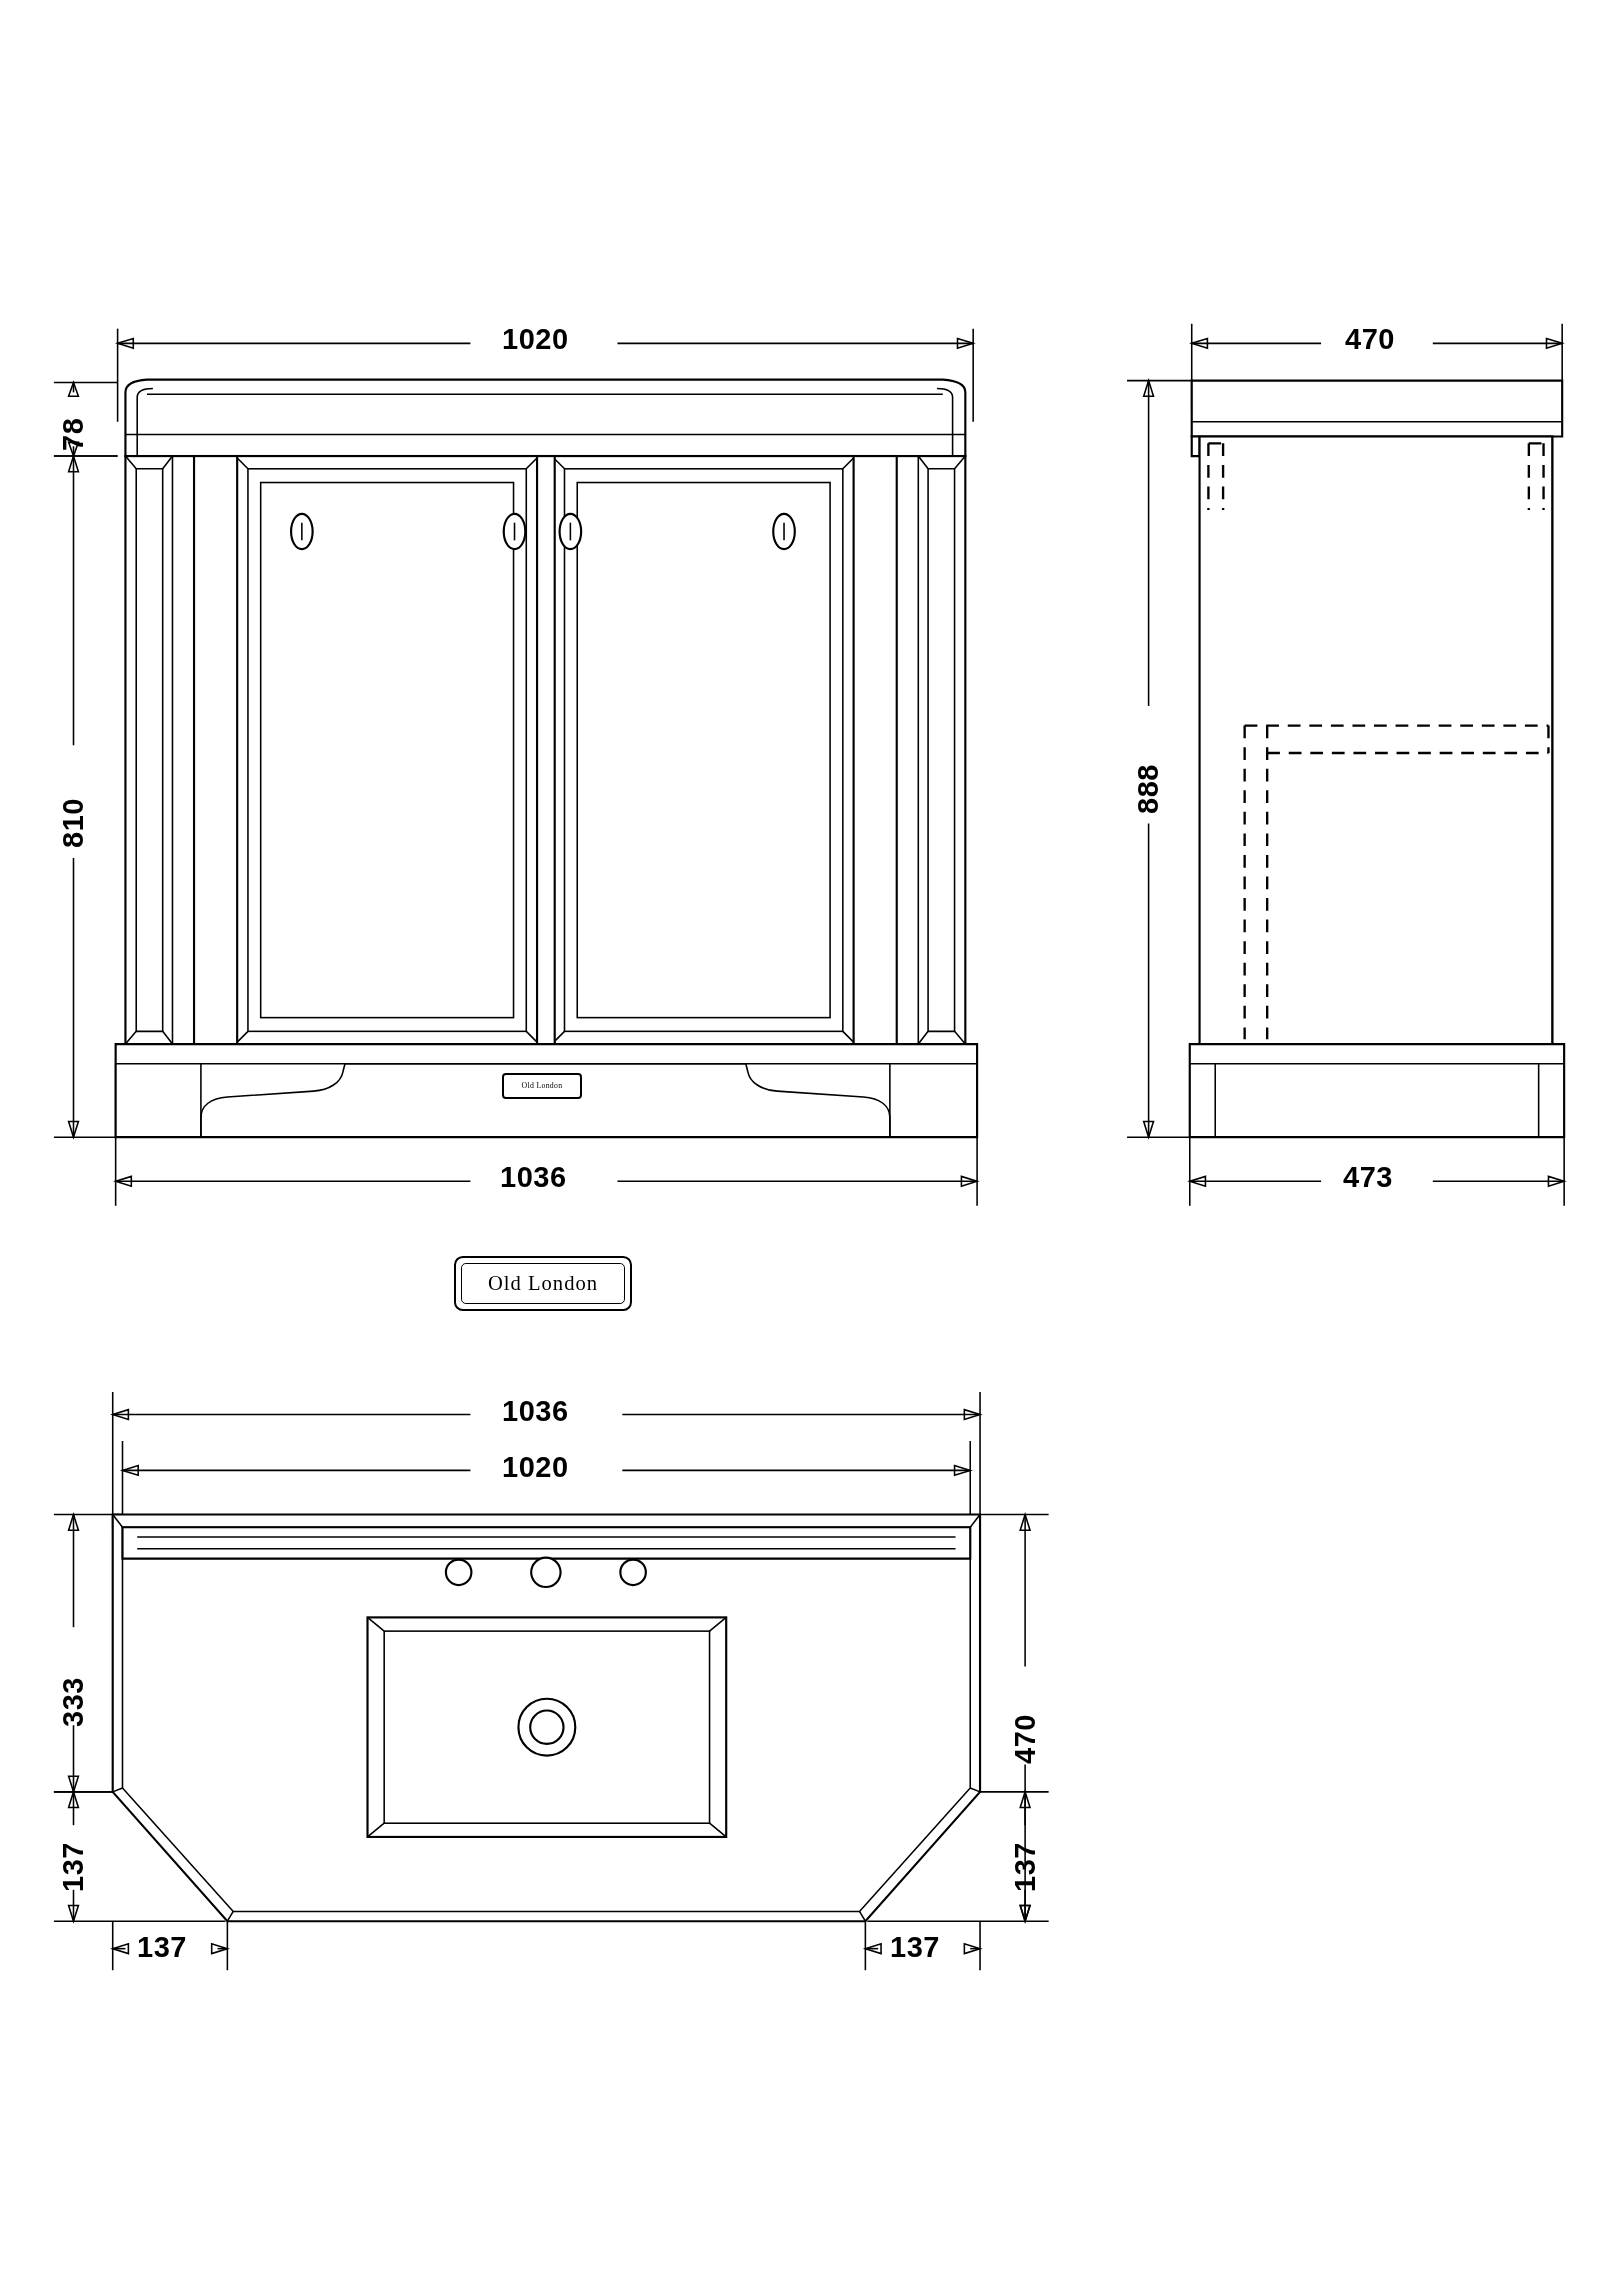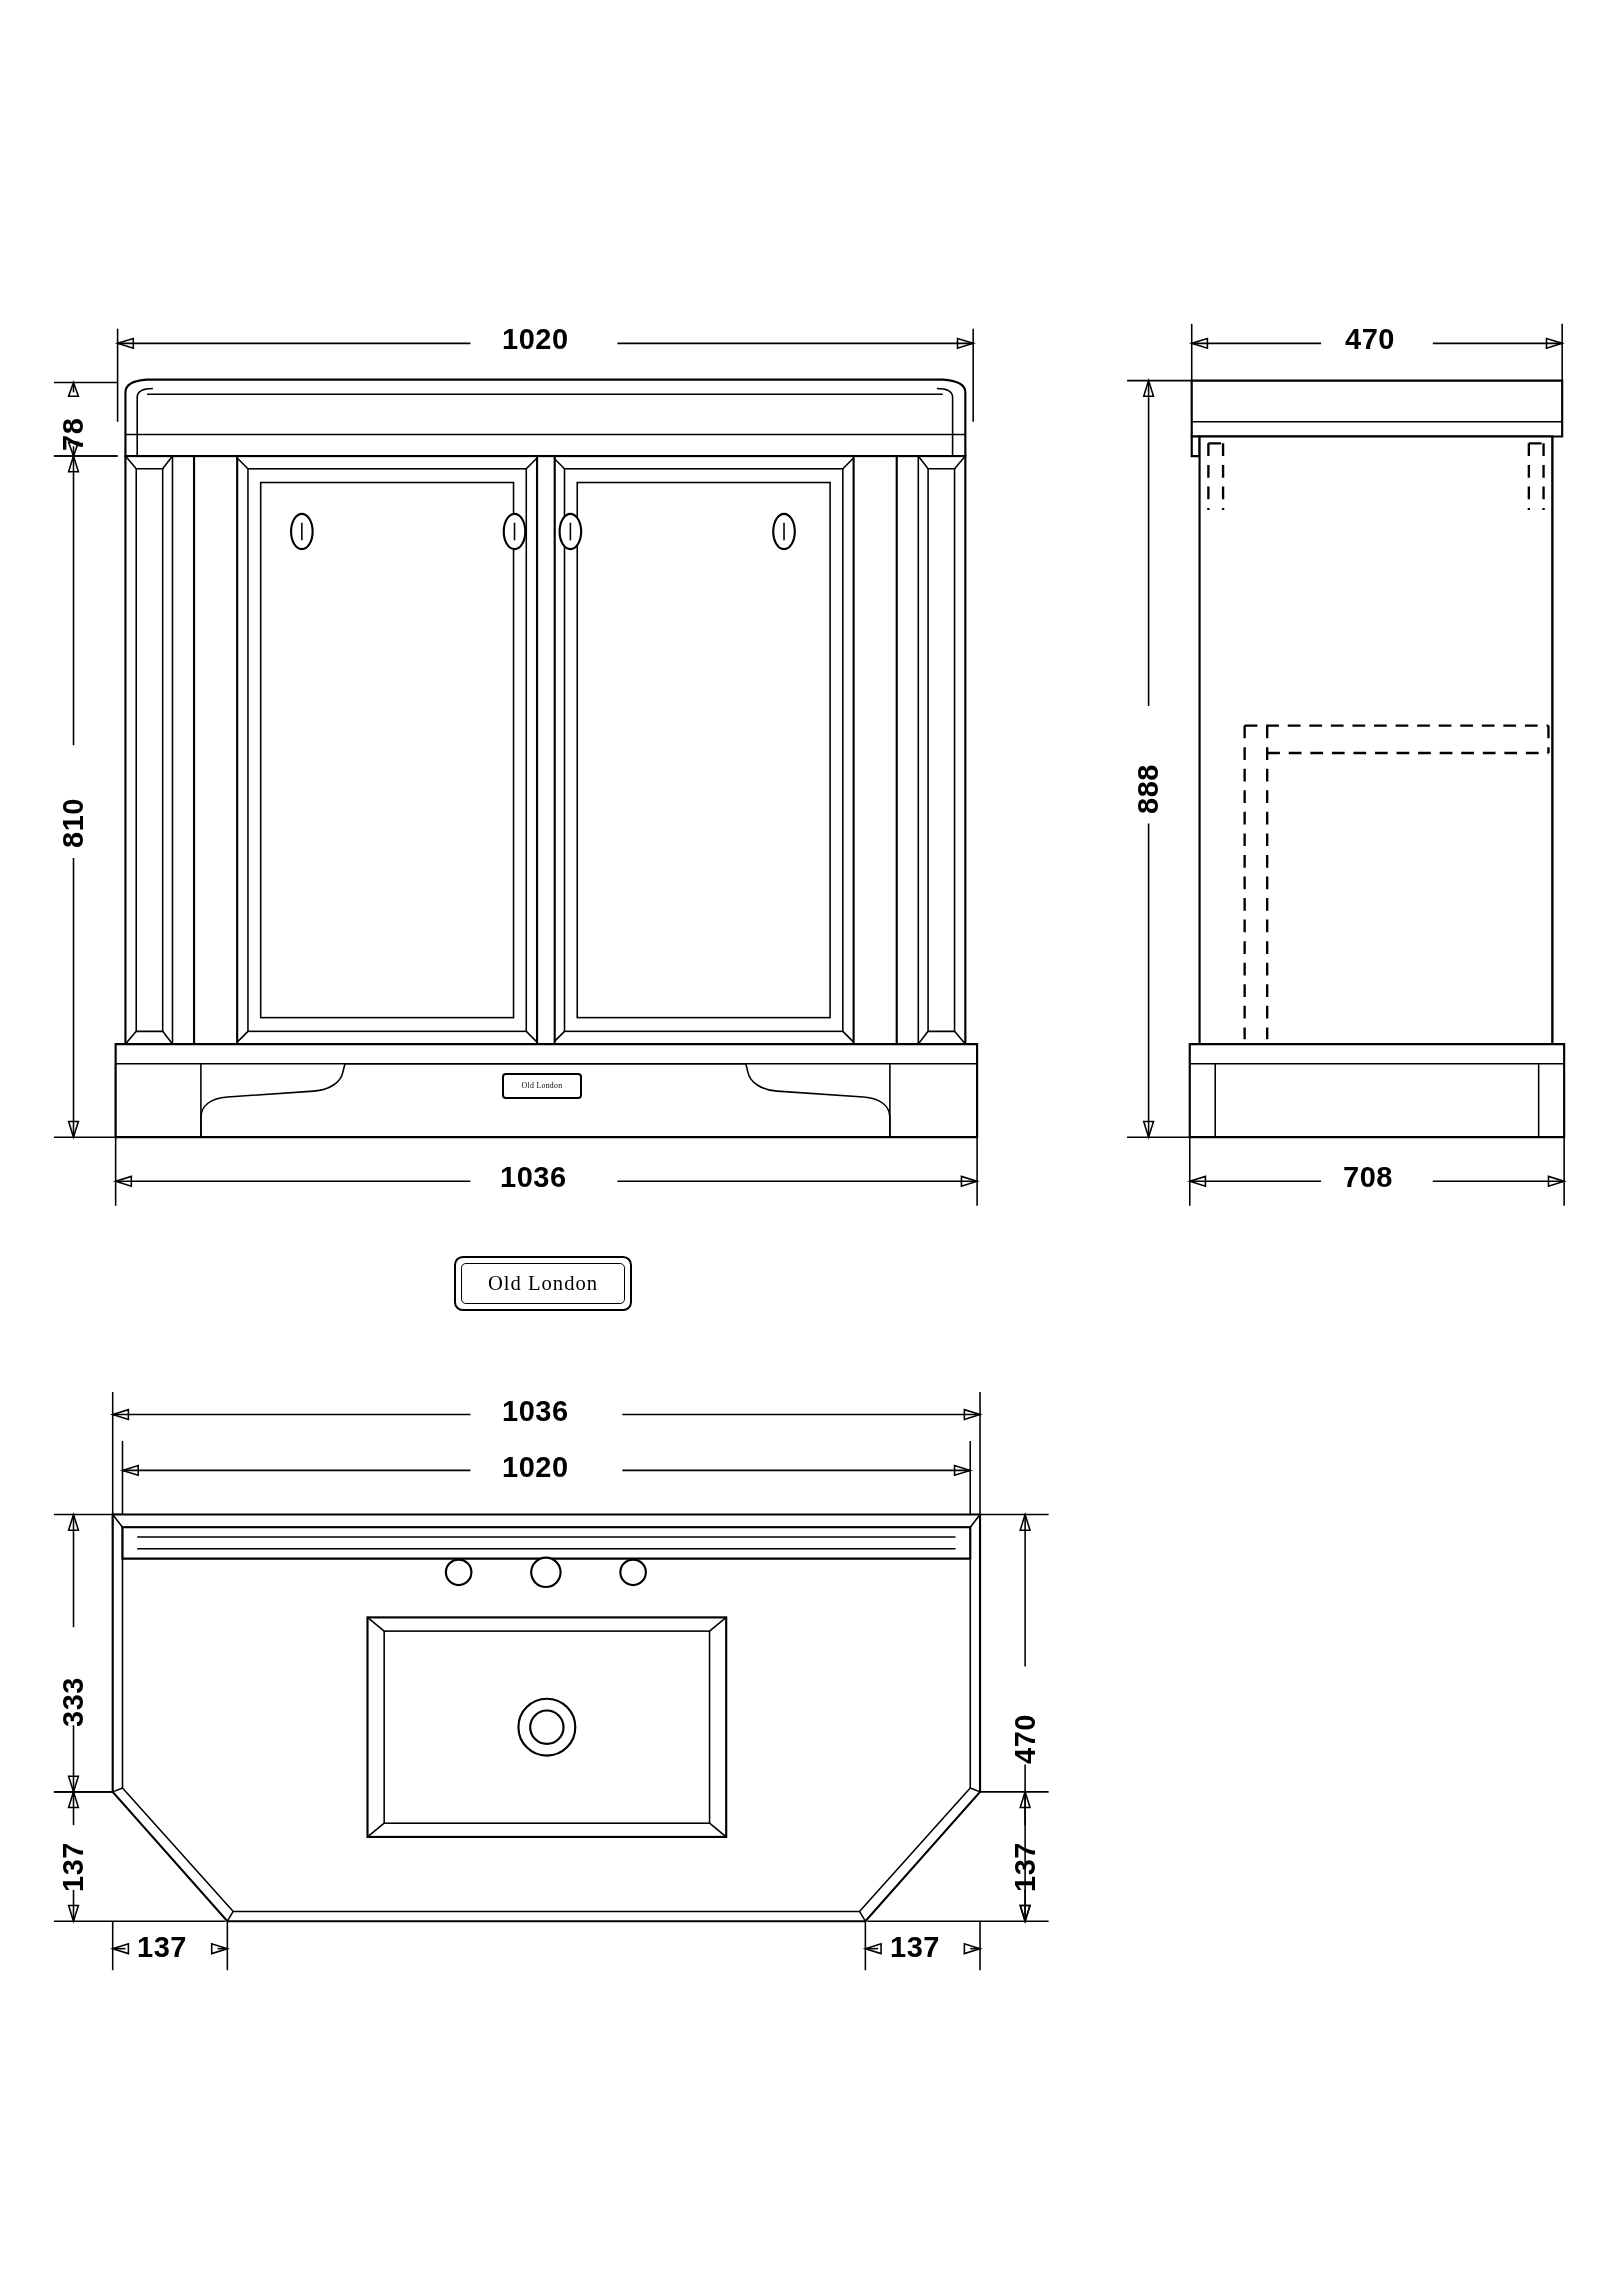--- a/index.html
+++ b/index.html
@@ -232,21 +232,21 @@
 
 </svg>
 
 <div class="dim" style="left:502px;top:323px;">1020</div>
 <div class="dim vert" style="left:57px;top:451px;">78</div>
 <div class="dim vert" style="left:57px;top:848px;">810</div>
 <div class="dim" style="left:500px;top:1161px;">1036</div>
 
 <div class="dim" style="left:1345px;top:323px;">470</div>
 <div class="dim vert" style="left:1132px;top:814px;">888</div>
-<div class="dim" style="left:1343px;top:1161px;">708</div>
+<div class="dim" style="left:1343px;top:1161px;">473</div>
 
 <div class="dim" style="left:502px;top:1395px;">1036</div>
 <div class="dim" style="left:502px;top:1451px;">1020</div>
 <div class="dim vert" style="left:57px;top:1727px;">333</div>
 <div class="dim vert" style="left:57px;top:1892px;">137</div>
 <div class="dim vert" style="left:1009px;top:1892px;">137</div>
 <div class="dim" style="left:137px;top:1931px;">137</div>
 <div class="dim" style="left:890px;top:1931px;">137</div>
 <div class="dim vert" style="left:1009px;top:1764px;">470</div>
 

